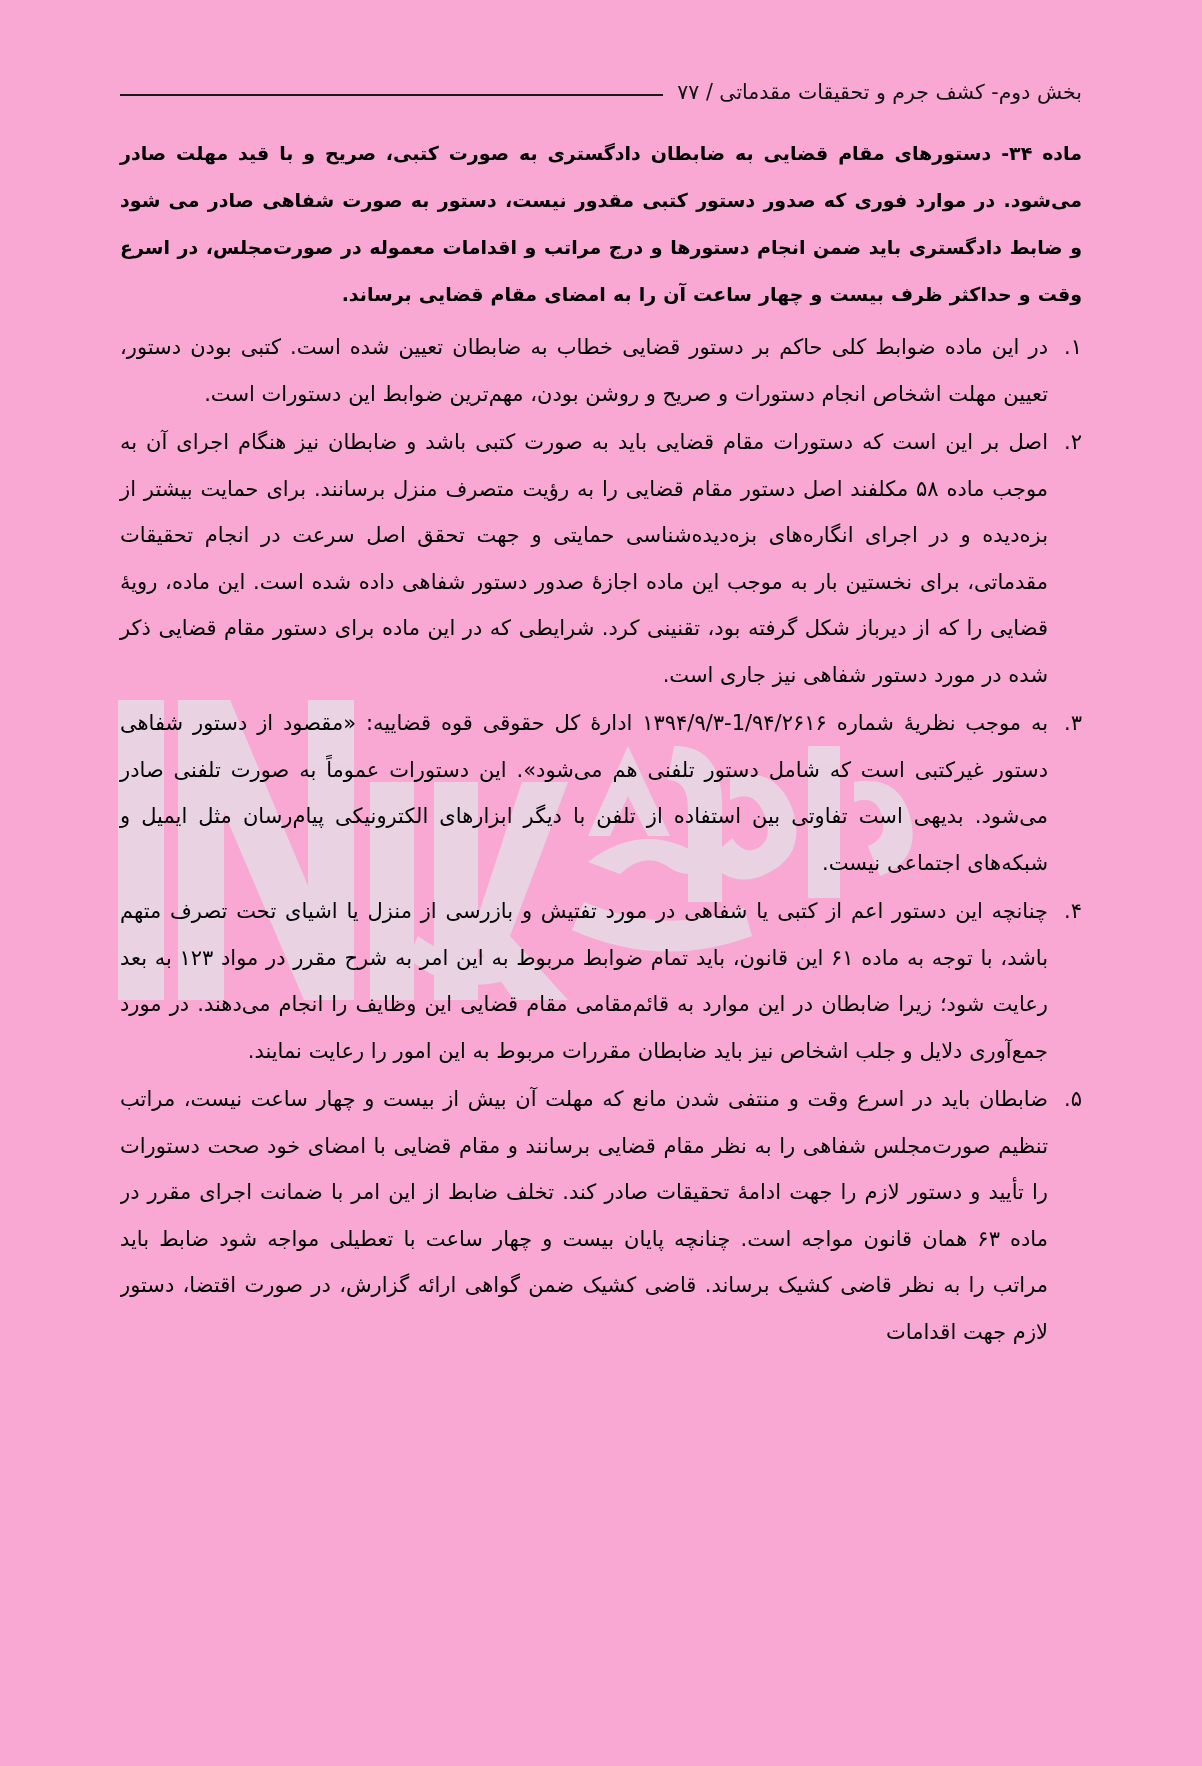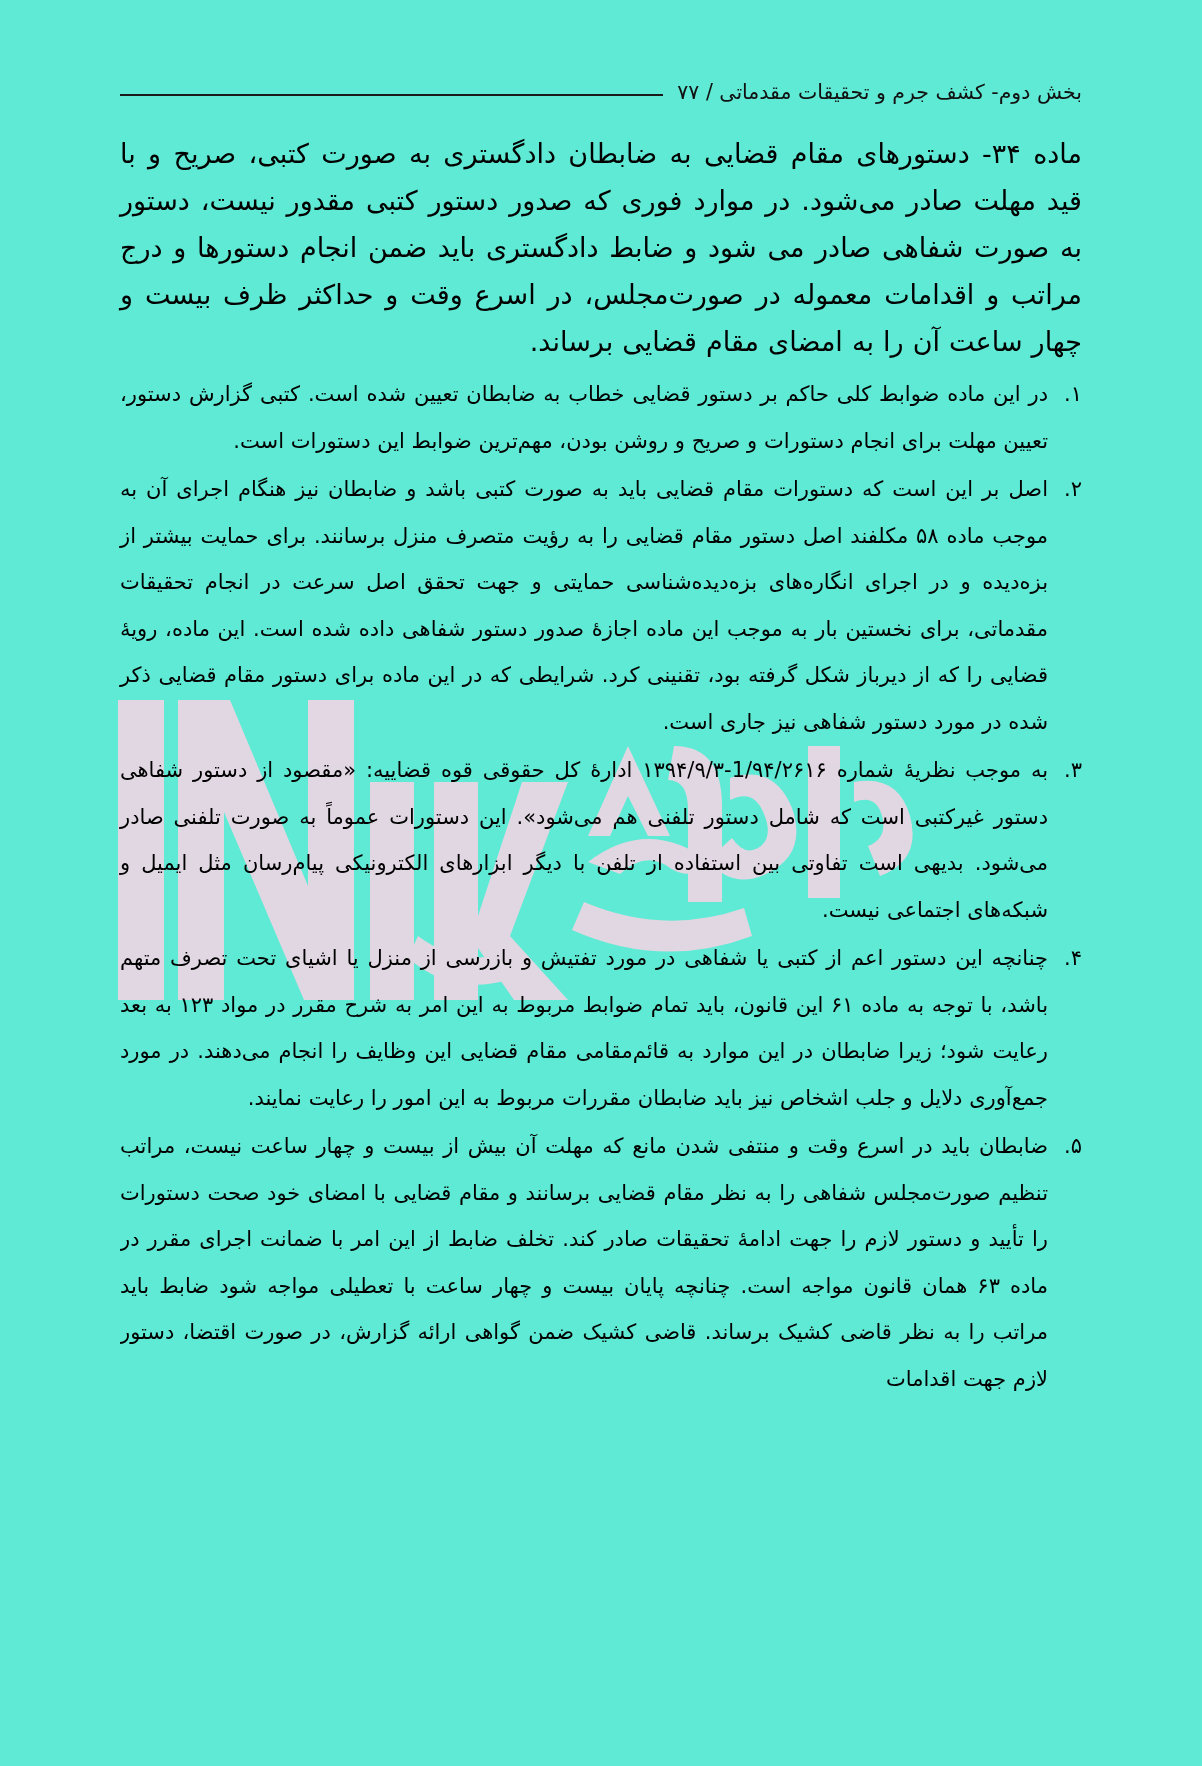--- a/index.html
+++ b/index.html
@@ -8,21 +8,21 @@
     padding: 0;
     background: #ffffff;
   }
   body {
     font-family: "DejaVu Sans", "Liberation Sans", sans-serif;
   }
   #page {
     position: relative;
     width: 1202px;
     height: 1766px;
-    background: #5eead4;
+    background: #f9a8d4;
     overflow: hidden;
     box-sizing: border-box;
     margin-left: 36px;
   }
 
   
   #watermark {
     position: absolute;
     left: 118px;
     top: 686px;
@@ -70,22 +70,22 @@
   #content {
     position: absolute;
     top: 130px;
     right: 120px;
     width: 962px;
     z-index: 2;
   }
 
   
   #article-heading {
-    font-size: 27px;
-    font-weight: normal;
+    font-size: 19px;
+    font-weight: bold;
     line-height: 47px;
     text-align: justify;
     text-align-last: right;
     color: #000000;
     margin: 0 0 6px 0;
     padding: 0 0 0 0;
     word-spacing: 0.5px;
   }
 
   
@@ -157,21 +157,21 @@
   </div>
 
   <div id="content">
 
     <p id="article-heading">ماده ۳۴- دستورهای مقام قضایی به ضابطان دادگستری به صورت کتبی، صریح و با قید مهلت صادر می‌شود. در موارد فوری که صدور دستور کتبی مقدور نیست، دستور به صورت شفاهی صادر می شود و ضابط دادگستری باید ضمن انجام دستورها و درج مراتب و اقدامات معموله در صورت‌مجلس، در اسرع وقت و حداکثر ظرف بیست و چهار ساعت آن را به امضای مقام قضایی برساند.</p>
 
     <ol id="notes">
 
       <li>
         <span class="marker">۱.</span>
-        <span class="body">در این ماده ضوابط کلی حاکم بر دستور قضایی خطاب به ضابطان تعیین شده است. کتبی گزارش دستور، تعیین مهلت برای انجام دستورات و صریح و روشن بودن، مهم‌ترین ضوابط این دستورات است.</span>
+        <span class="body">در این ماده ضوابط کلی حاکم بر دستور قضایی خطاب به ضابطان تعیین شده است. کتبی بودن دستور، تعیین مهلت اشخاص انجام دستورات و صریح و روشن بودن، مهم‌ترین ضوابط این دستورات است.</span>
       </li>
 
       <li>
         <span class="marker">۲.</span>
         <span class="body">اصل بر این است که دستورات مقام قضایی باید به صورت کتبی باشد و ضابطان نیز هنگام اجرای آن به موجب ماده ۵۸ مکلفند اصل دستور مقام قضایی را به رؤیت متصرف منزل برسانند. برای حمایت بیشتر از بزه‌دیده و در اجرای انگاره‌های بزه‌دیده‌شناسی حمایتی و جهت تحقق اصل سرعت در انجام تحقیقات مقدماتی، برای نخستین بار به موجب این ماده اجازهٔ صدور دستور شفاهی داده شده است. این ماده، رویهٔ قضایی را که از دیرباز شکل گرفته بود، تقنینی کرد. شرایطی که در این ماده برای دستور مقام قضایی ذکر شده در مورد دستور شفاهی نیز جاری است.</span>
       </li>
 
       <li>
         <span class="marker">۳.</span>
         <span class="body">به موجب نظریهٔ شماره 1/۹۴/۲۶۱۶-۱۳۹۴/۹/۳ ادارهٔ کل حقوقی قوه قضاییه: «مقصود از دستور شفاهی دستور غیرکتبی است که شامل دستور تلفنی هم می‌شود». این دستورات عموماً به صورت تلفنی صادر می‌شود. بدیهی است تفاوتی بین استفاده از تلفن با دیگر ابزارهای الکترونیکی پیام‌رسان مثل ایمیل و شبکه‌های اجتماعی نیست.</span>

